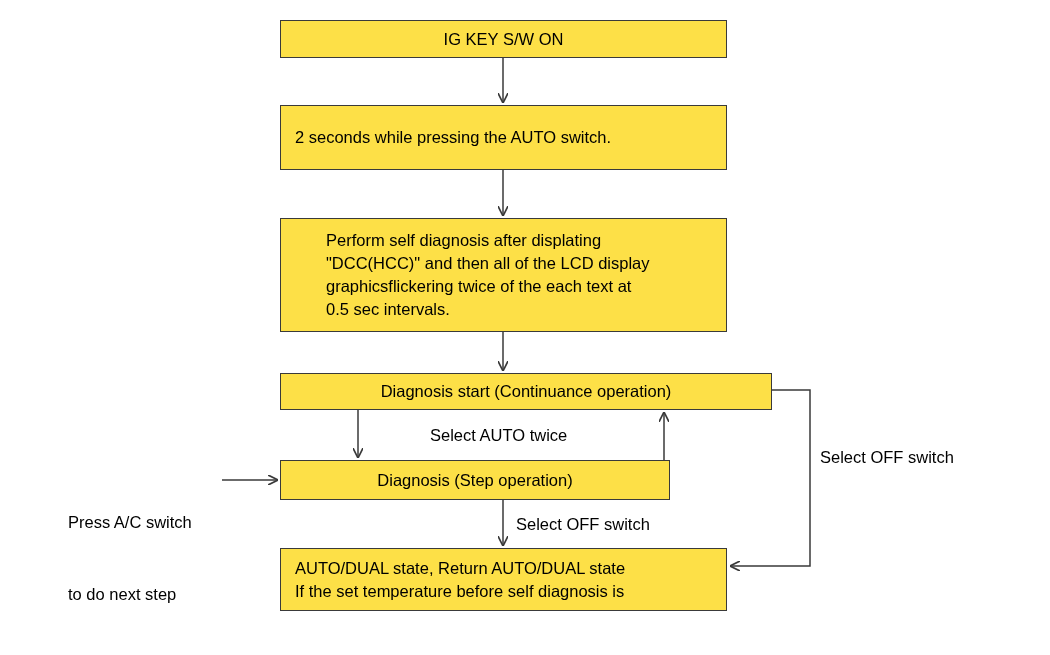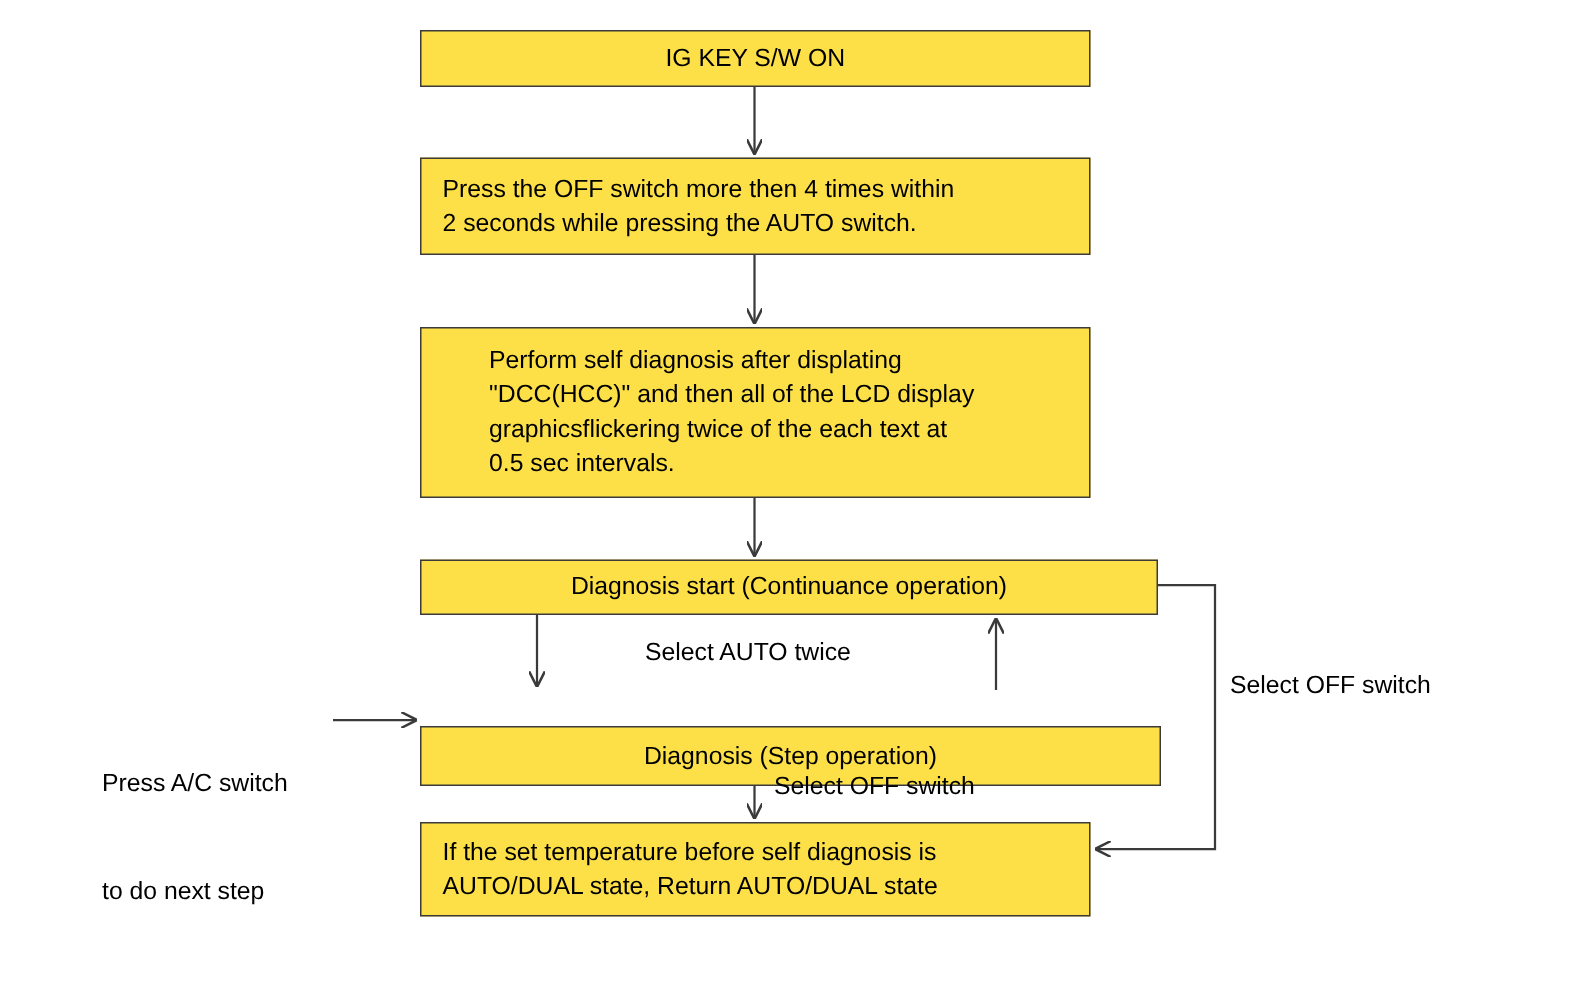--- a/index.html
+++ b/index.html
@@ -85,42 +85,41 @@
     <path d="M 727 390 L 810 390 L 810 566 L 731 566" fill="none" stroke="#3a3a3a" stroke-width="1.5" marker-end="url(#arrow)"></path>
 
     <line x1="222" y1="480" x2="277" y2="480" stroke="#3a3a3a" stroke-width="1.5" marker-end="url(#arrow)"></line>
   </svg>
 
   <div class="box center" style="left:280px; top:20px; width:447px; height:38px;">
     <span class="line">IG KEY S/W ON</span>
   </div>
 
   <div class="box left" style="left:280px; top:105px; width:447px; height:65px;">
-    <span class="line">Press the OFF switch more then 4 times within</span>
     <span class="line">2 seconds while pressing the AUTO switch.</span>
   </div>
 
   <div class="box left" style="left:280px; top:218px; width:447px; height:114px;padding-left:45px;">
     <span class="line">Perform self diagnosis after displating</span>
     <span class="line">"DCC(HCC)" and then all of the LCD display</span>
     <span class="line">graphicsflickering twice of the each text at</span>
     <span class="line">0.5 sec intervals.</span>
   </div>
 
   <div class="box center" style="left:280px; top:373px; width:492px; height:37px;">
     <span class="line">Diagnosis start (Continuance operation)</span>
   </div>
 
-  <div class="box center" style="left:280px; top:460px; width:494px; height:40px;margin-top:24px;">
+  <div class="box center" style="left:280px; top:460px; width:390px; height:40px;">
     <span class="line">Diagnosis (Step operation)</span>
   </div>
 
   <div class="box left" style="left:280px; top:548px; width:447px; height:63px;">
+    <span class="line">AUTO/DUAL state, Return AUTO/DUAL state</span>
     <span class="line">If the set temperature before self diagnosis is</span>
-    <span class="line">AUTO/DUAL state, Return AUTO/DUAL state</span>
   </div>
 
   <div class="label" style="left:430px; top:424px;">Select AUTO twice</div>
 
   <div class="label" style="left:516px; top:513px;">Select OFF switch</div>
 
   <div class="label" style="left:820px; top:446px;">Select OFF switch</div>
 
   <div class="label two-line" style="left:68px; top:462px;">
     <div>Press A/C switch</div>

